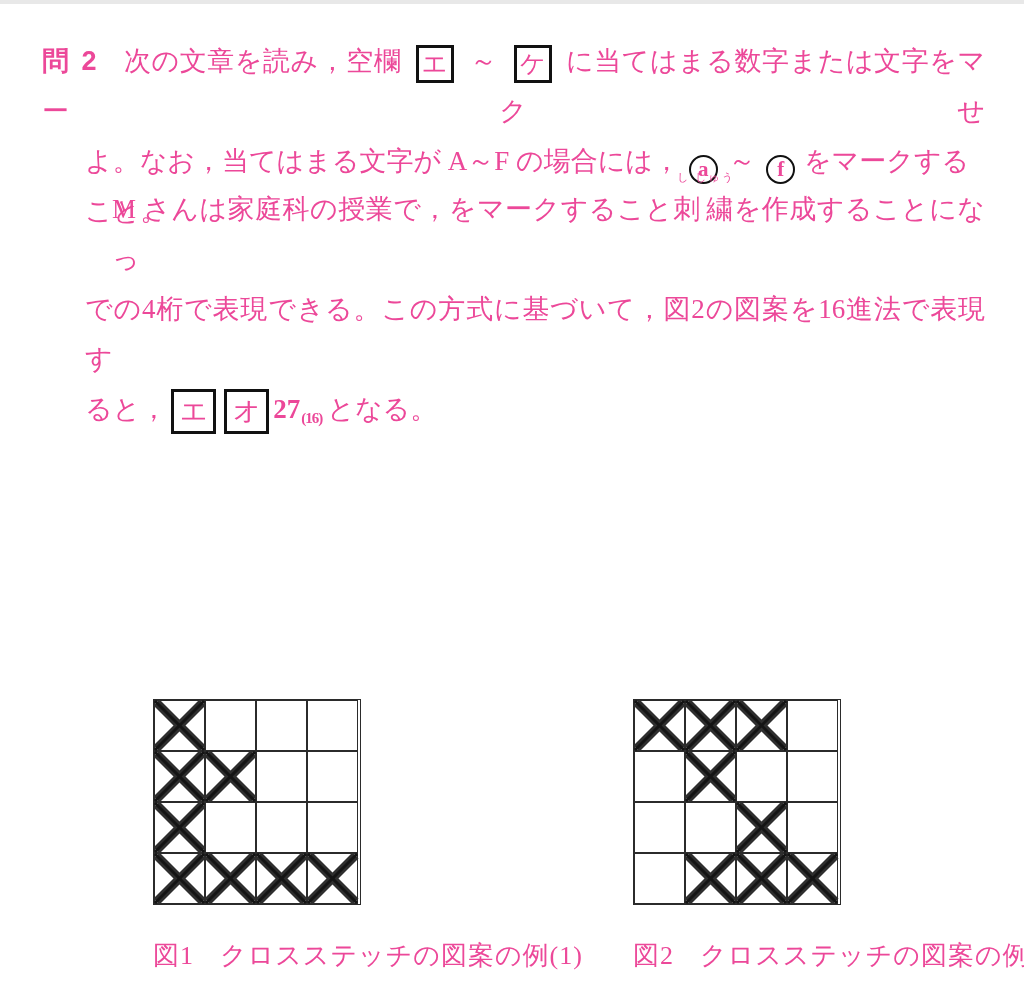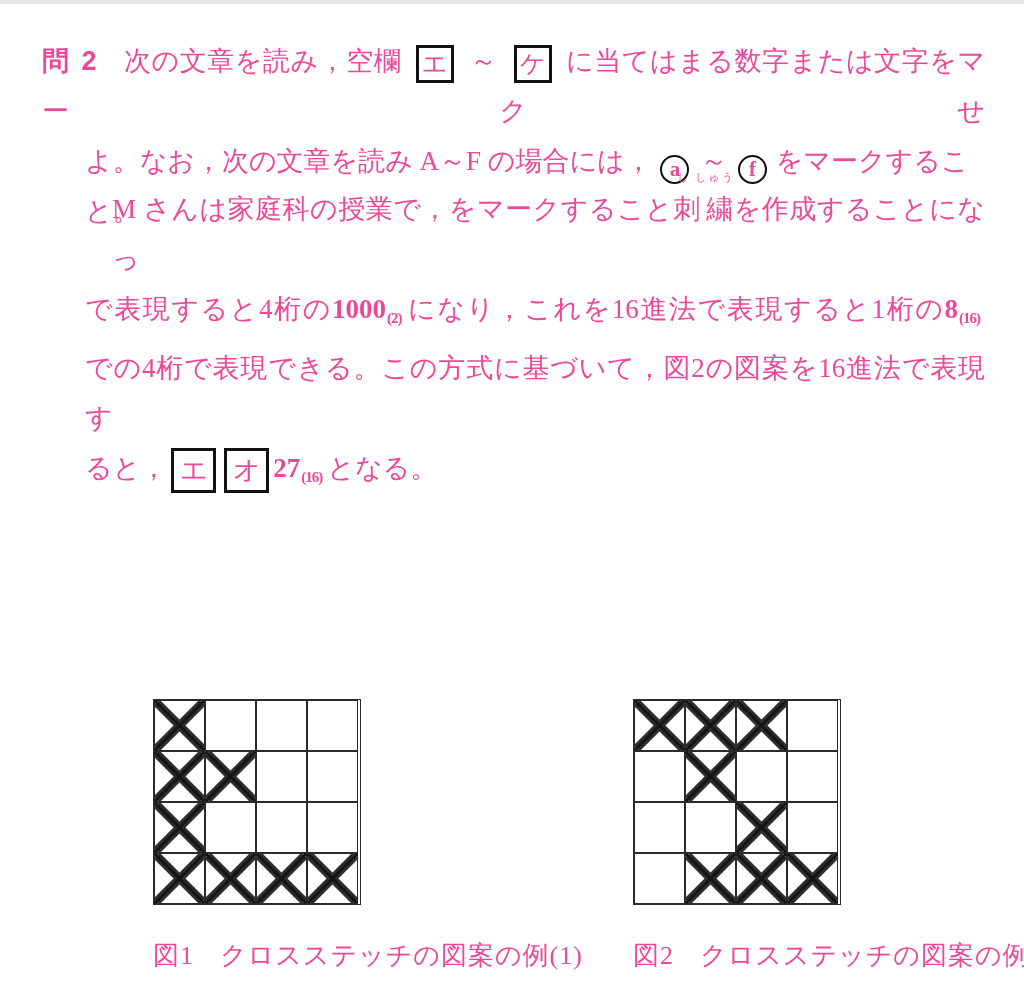--- a/index.html
+++ b/index.html
@@ -132,43 +132,40 @@
   <div class="header">
     <div class="header-line1">
       <span class="q-label">問 2</span>
       <span>次の文章を読み，空欄</span>
       <span class="blank-box">エ</span>
       <span class="tilde">～</span>
       <span class="blank-box">ケ</span>
       <span>に当てはまる数字または文字をマークせ</span>
     </div>
     <div class="header-line2">
-      <span>よ。なお，次の文章を読み</span>
+      <span>よ。なお，当てはまる文字が</span>
       <span>A～F</span>
       <span>の場合には，</span>
       <span class="circle-letter">a</span>
       <span class="tilde">～</span>
       <span class="circle-letter">f</span>
       <span>をマークすること。</span>
     </div>
   </div>
 
   <div class="body-text">
 
     <div class="line just indent">
       <span>M さんは家庭科の授業で，をマークすること</span><span class="ruby-wrap"><span class="ruby-rt">し しゅう</span><span>刺繍</span></span><span>を作成することになっ</span>
     </div>
 
 
 
 
 
-    <div class="line just">
-      <span>で表現すると4桁の</span><span class="bold-num">1000</span><span class="sub-base">(2)</span><span>になり，これを16進法で表現すると1桁の</span><span class="bold-num">8</span><span class="sub-base">(16)</span>
-    </div>
 
 
     <div class="line just">
       <span>での4桁で表現できる。この方式に基づいて，図2の図案を16進法で表現す</span>
     </div>
 
     <div class="line">
       <span>ると，</span><span class="blank-box large">エ</span><span class="blank-box large">オ</span><span class="bold-num">27</span><span class="sub-base">(16)</span><span>となる。</span>
     </div>
   </div>

